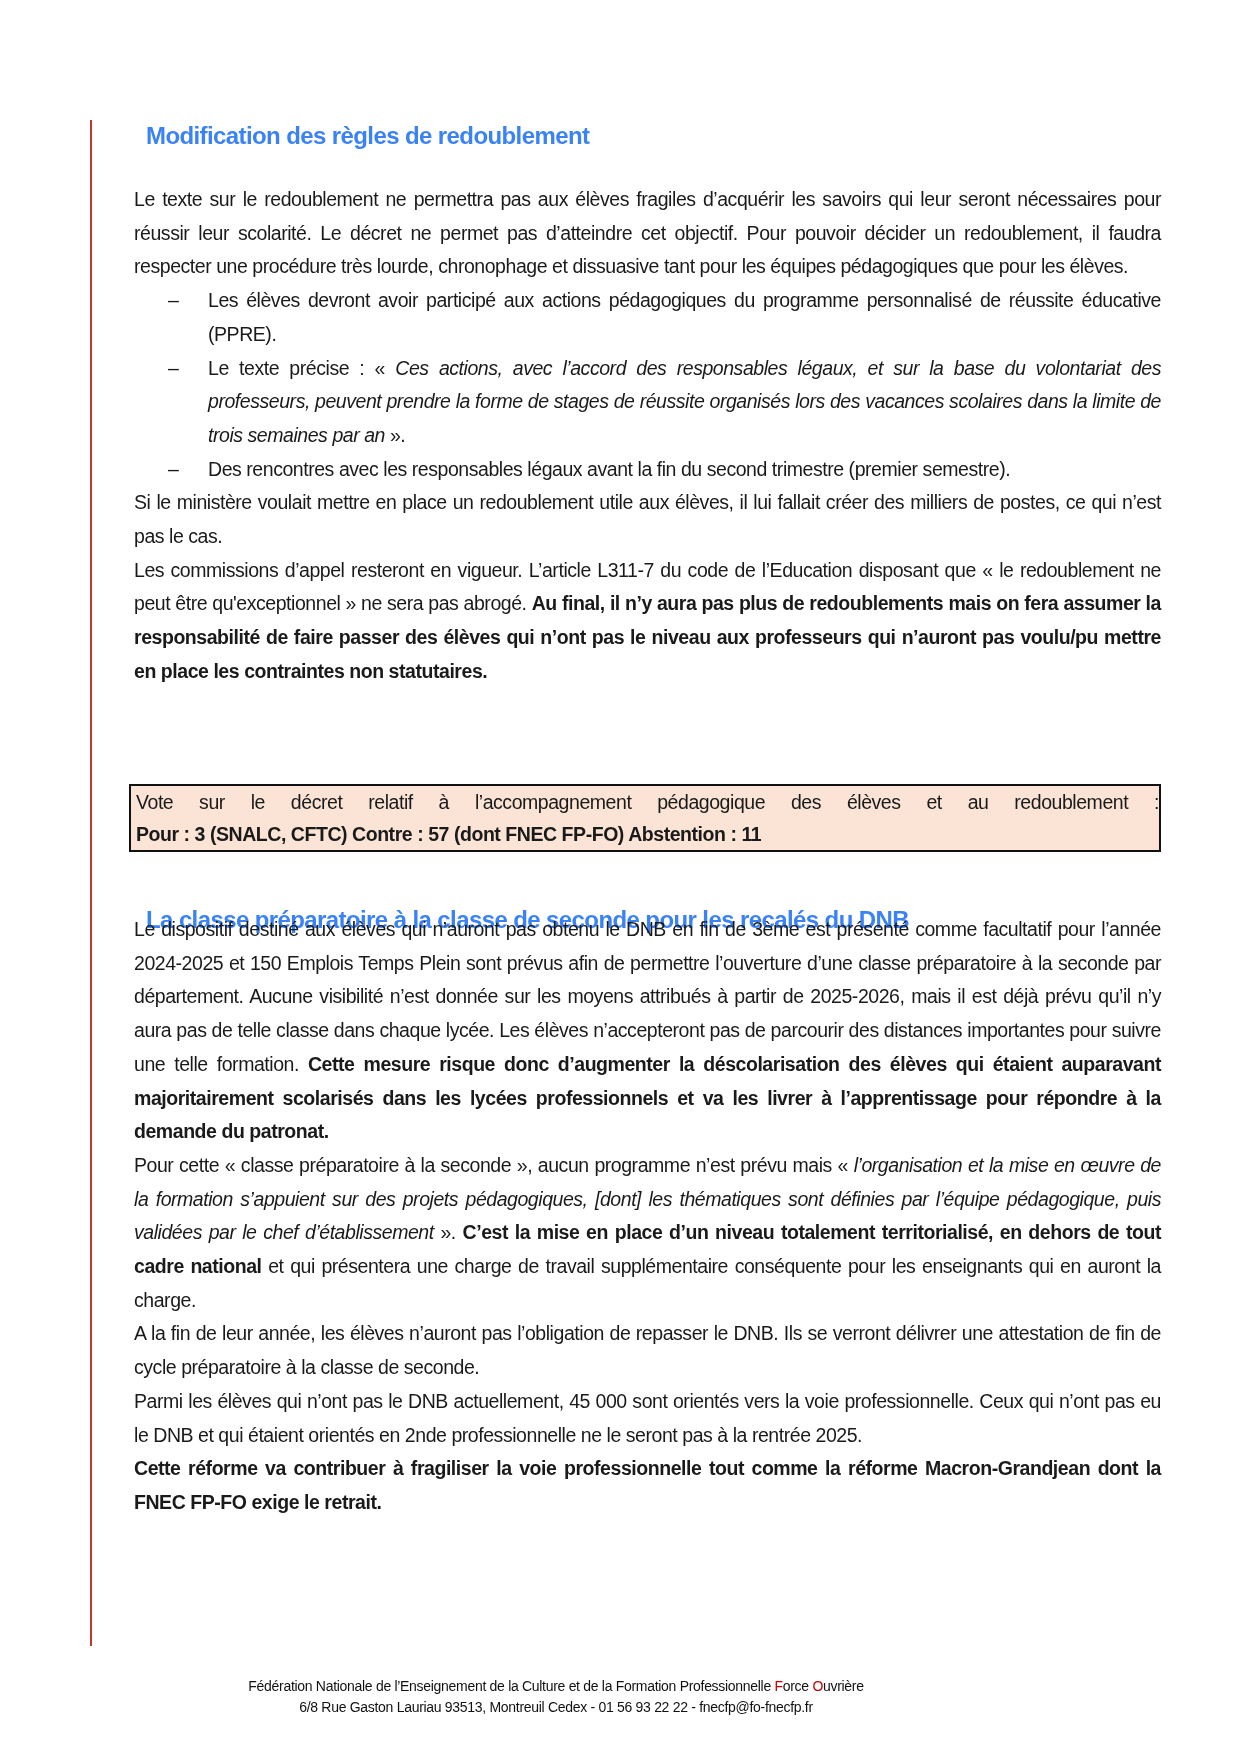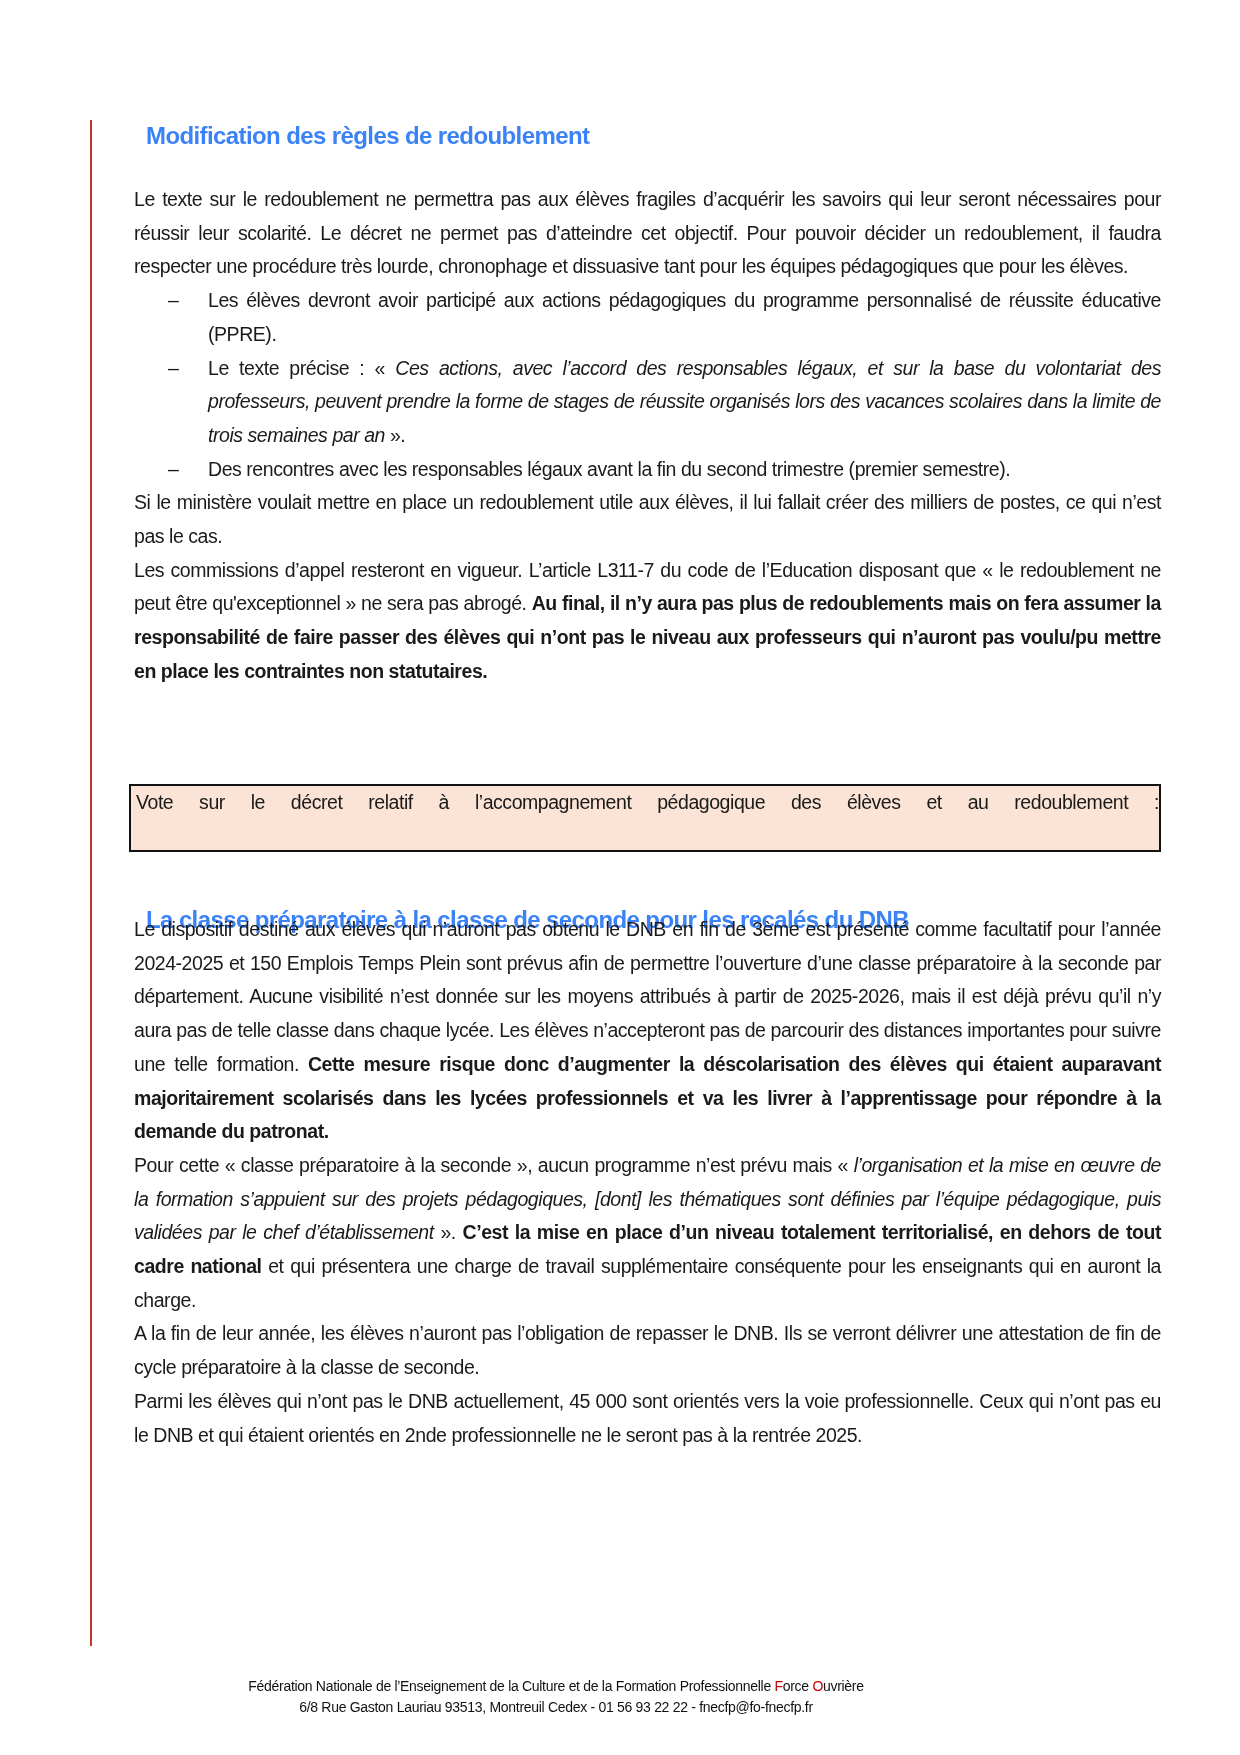--- a/index.html
+++ b/index.html
@@ -46,28 +46,30 @@
         <span class="dash-mark">–</span>
         <span>Des rencontres avec les responsables légaux avant la fin du second trimestre (premier semestre).</span>
       </li>
     </ul>
     <p class="p">Si le ministère voulait mettre en place un redoublement utile aux élèves, il lui fallait créer des milliers de postes, ce qui n’est pas le cas.</p>
     <p class="p"><span>Les commissions d’appel resteront en vigueur. L’article L311-7 du code de l’Education disposant que « le redoublement ne peut être qu'exceptionnel » ne sera pas abrogé. </span><span class="b">Au final, il n’y aura pas plus de redoublements mais on fera assumer la responsabilité de faire passer des élèves qui n’ont pas le niveau aux professeurs qui n’auront pas voulu/pu mettre en place les contraintes non statutaires.</span></p>
   </div>
 
   <div class="vote-box">
     <p class="p justify-last">Vote sur le décret relatif à l’accompagnement pédagogique des élèves et au redoublement :</p>
+    <p class="p b" style="text-align:left;">Pour : 3 (SNALC, CFTC) Contre : 57 (dont FNEC FP-FO) Abstention : 11</p>
   </div>
 
   <h2 class="h" style="top:866px;margin-top:40px;">La classe préparatoire à la classe de seconde pour les recalés du DNB</h2>
 
   <div class="block" style="top:913px;">
     <p class="p"><span>Le dispositif destiné aux élèves qui n’auront pas obtenu le DNB en fin de 3ème est présenté comme facultatif pour l’année 2024-2025 et 150 Emplois Temps Plein sont prévus afin de permettre l’ouverture d’une classe préparatoire à la seconde par département. Aucune visibilité n’est donnée sur les moyens attribués à partir de 2025-2026, mais il est déjà prévu qu’il n’y aura pas de telle classe dans chaque lycée. Les élèves n’accepteront pas de parcourir des distances importantes pour suivre une telle formation. </span><span class="b">Cette mesure risque donc d’augmenter la déscolarisation des élèves qui étaient auparavant majoritairement scolarisés dans les lycées professionnels et va les livrer à l’apprentissage pour répondre à la demande du patronat.</span></p>
     <p class="p"><span>Pour cette « classe préparatoire à la seconde », aucun programme n’est prévu mais « </span><span class="i">l’organisation et la mise en œuvre de la formation s’appuient sur des projets pédagogiques, [dont] les thématiques sont définies par l’équipe pédagogique, puis validées par le chef d’établissement</span><span> ». </span><span class="b">C’est la mise en place d’un niveau totalement territorialisé, en dehors de tout cadre national</span><span> et qui présentera une charge de travail supplémentaire conséquente pour les enseignants qui en auront la charge.</span></p>
     <p class="p">A la fin de leur année, les élèves n’auront pas l’obligation de repasser le DNB. Ils se verront délivrer une attestation de fin de cycle préparatoire à la classe de seconde.</p>
     <p class="p">Parmi les élèves qui n’ont pas le DNB actuellement, 45 000 sont orientés vers la voie professionnelle. Ceux qui n’ont pas eu le DNB et qui étaient orientés en 2nde professionnelle ne le seront pas à la rentrée 2025.</p>
+    <p class="p b">Cette réforme va contribuer à fragiliser la voie professionnelle tout comme la réforme Macron-Grandjean dont la FNEC FP-FO exige le retrait.</p>
   </div>
 </div>
 
 <div class="footer">
   <div><span>Fédération Nationale de l’Enseignement de la Culture et de la Formation Professionnelle </span><span class="red">F</span><span>orce </span><span class="red">O</span><span>uvrière</span></div>
   <div>6/8 Rue Gaston Lauriau 93513, Montreuil Cedex - 01 56 93 22 22 - fnecfp@fo-fnecfp.fr</div>
 </div>
 
 </body></html>

